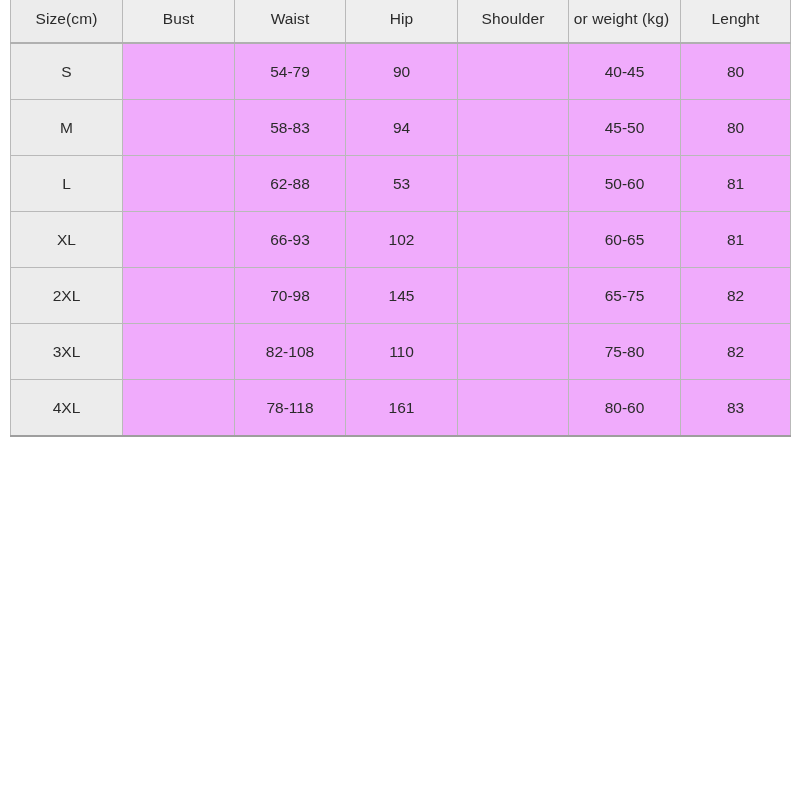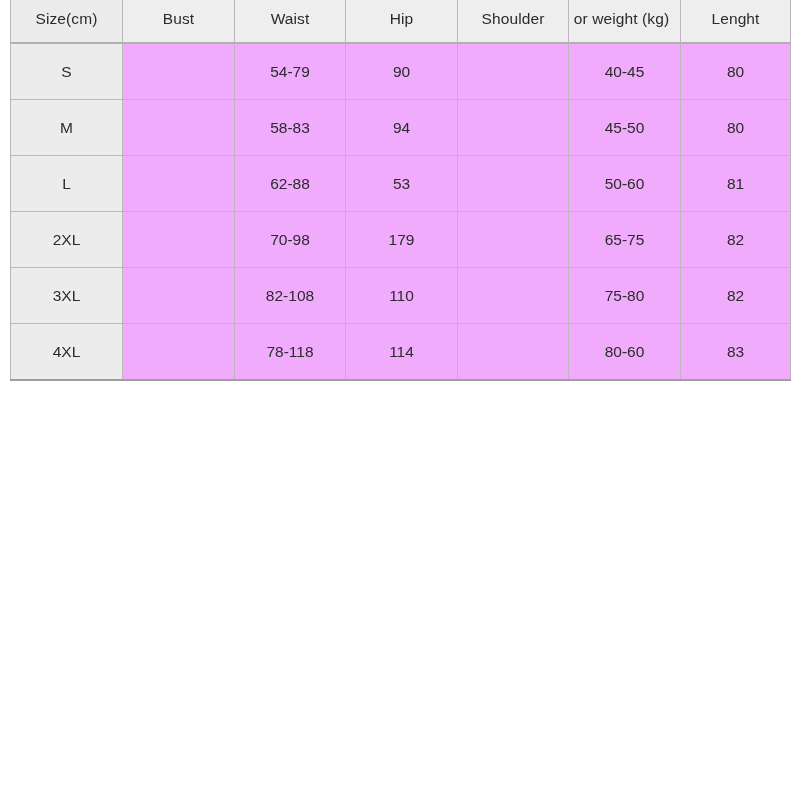--- a/index.html
+++ b/index.html
@@ -132,41 +132,50 @@
       <tr>
         <td class="size-cell">L</td>
         <td></td>
         <td>62-88</td>
         <td>53</td>
         <td></td>
         <td>50-60</td>
         <td>81</td>
       </tr>
       <tr>
+        <td class="size-cell">XL</td>
+        <td></td>
+        <td>66-93</td>
+        <td>102</td>
+        <td></td>
+        <td>60-65</td>
+        <td>81</td>
+      </tr>
+      <tr>
         <td class="size-cell">2XL</td>
         <td></td>
         <td>70-98</td>
-        <td>179</td>
+        <td>145</td>
         <td></td>
         <td>65-75</td>
         <td>82</td>
       </tr>
       <tr>
         <td class="size-cell">3XL</td>
         <td></td>
         <td>82-108</td>
         <td>110</td>
         <td></td>
         <td>75-80</td>
         <td>82</td>
       </tr>
       <tr>
         <td class="size-cell">4XL</td>
         <td></td>
         <td>78-118</td>
-        <td>114</td>
+        <td>161</td>
         <td></td>
         <td>80-60</td>
         <td>83</td>
       </tr>
     </tbody>
   </table>
 </div>
 
 </body></html>

